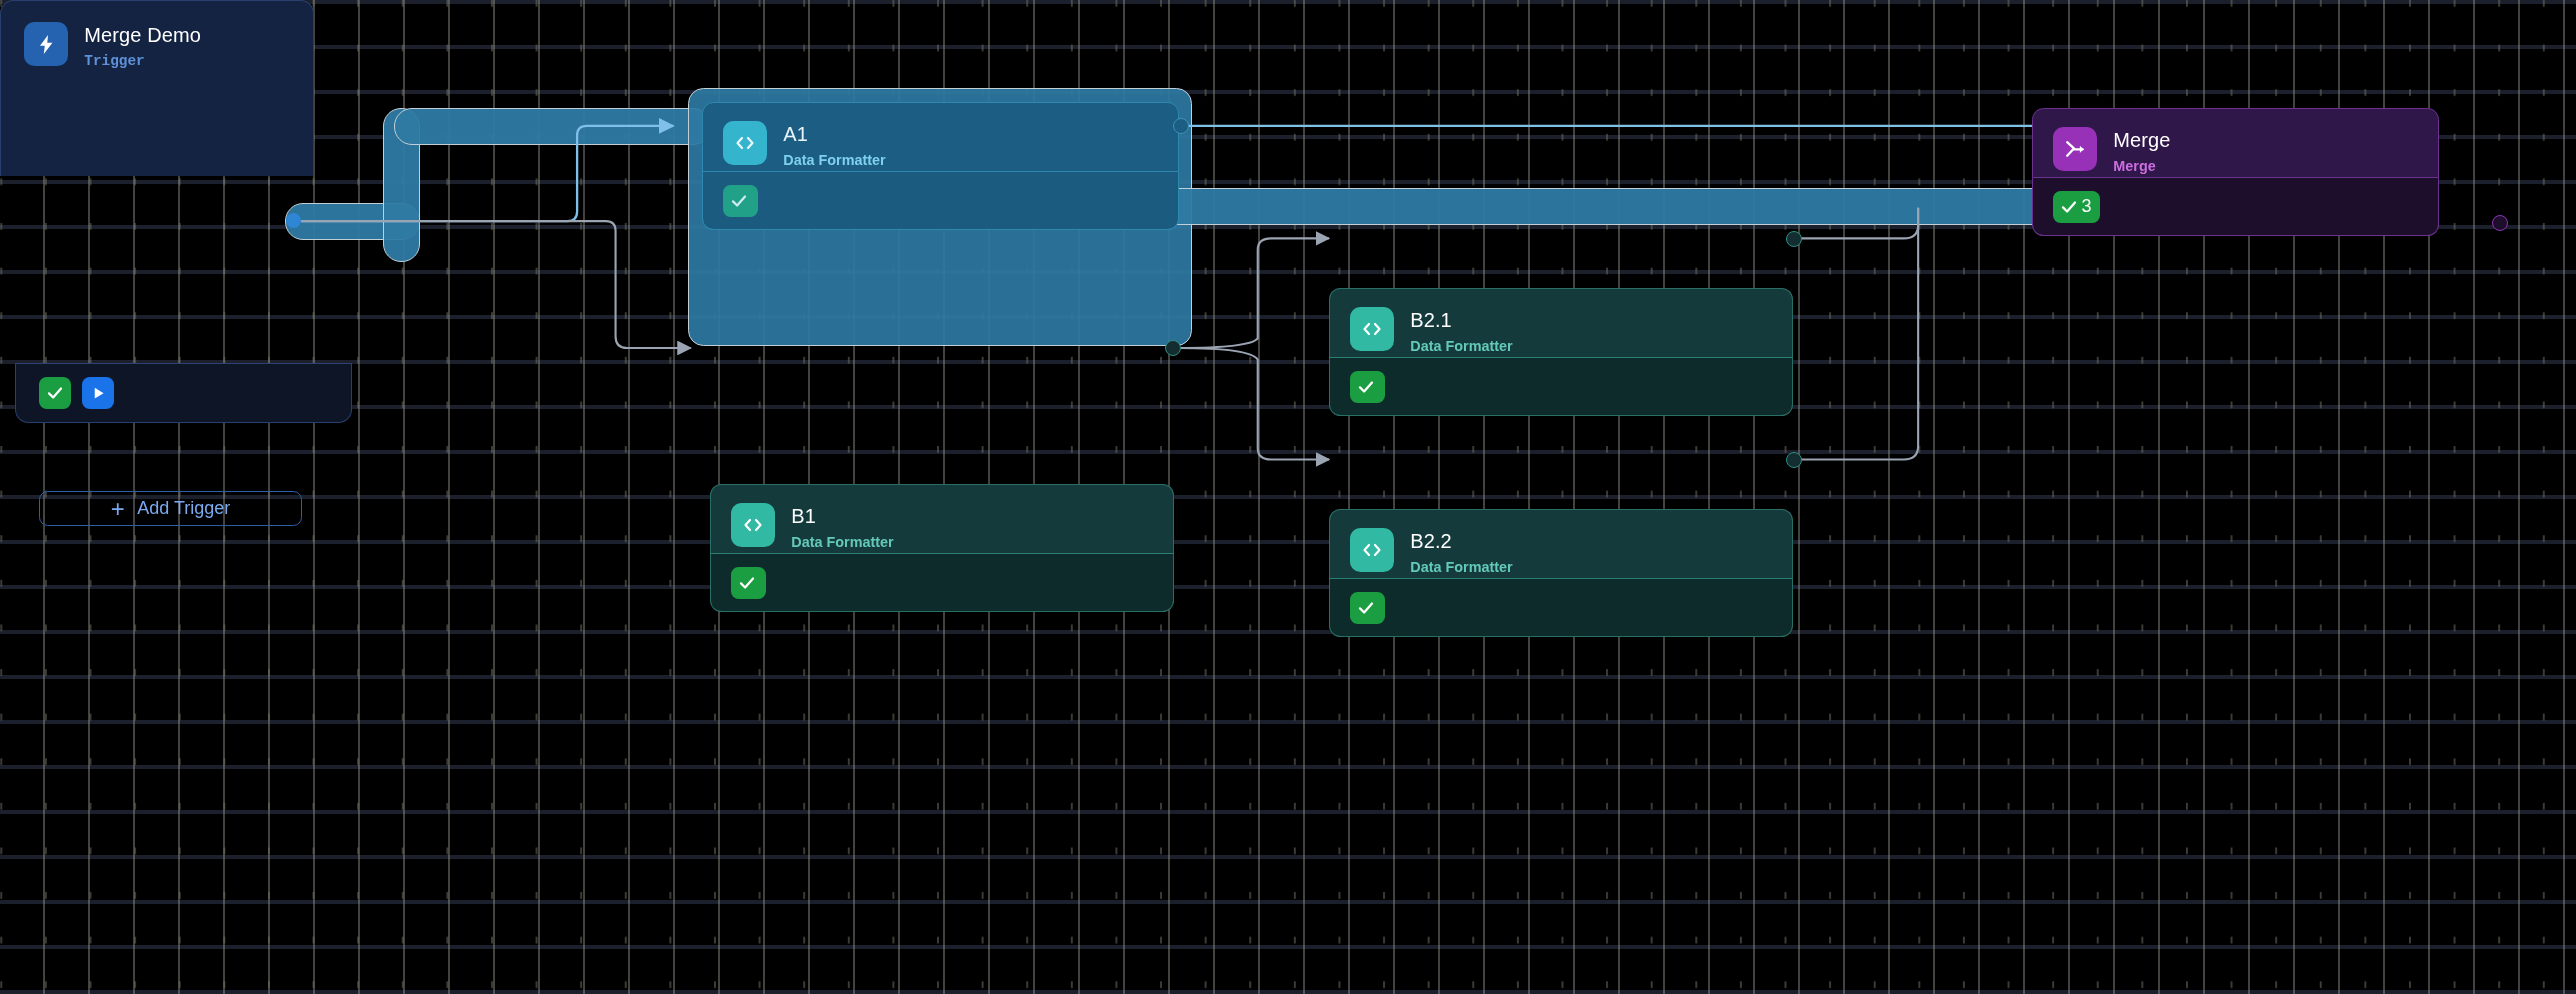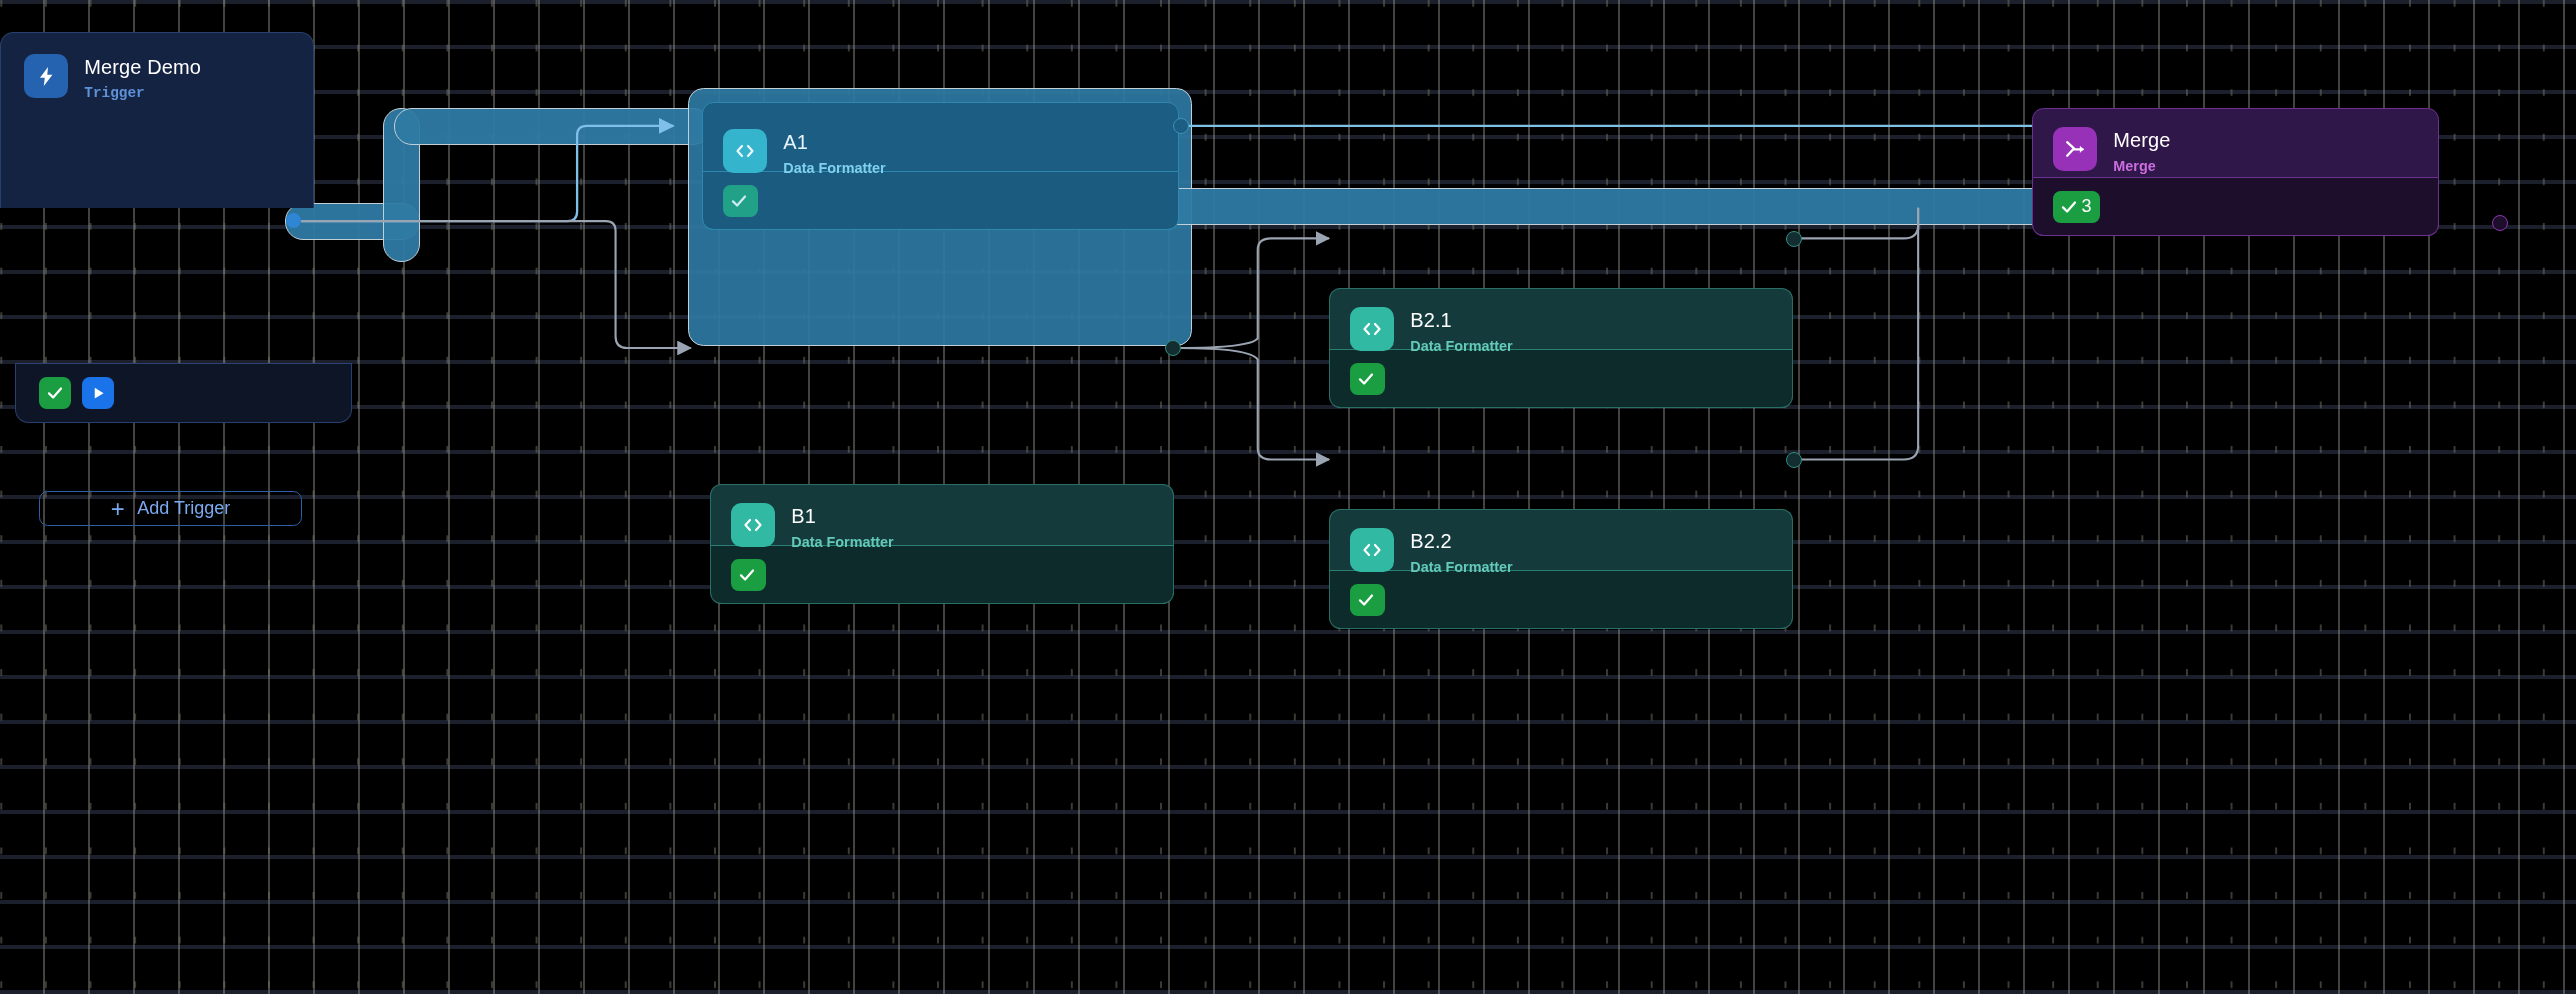--- a/index.html
+++ b/index.html
@@ -102,21 +102,20 @@
   .badge svg { display: block; }
 
   
   #trigger-node {
     left: 15.4px; top: 188px;
     width: 312px; height: 175px;
     background: #152343;
     border: 1px solid #28406d;
     border-radius: 13.5px 13.5px 0 0;
     border-bottom: none;
-    margin-top: 32px;
   }
   #trigger-head { padding: 21px 0 0 23px; }
   #trigger-panel {
     position: absolute;
     left: 38px; top: 289px;
     width: 267px; height: 108px;
     background: #0e1a33;
     border-radius: 9.6px;
     padding: 0;
   }
@@ -156,39 +155,39 @@
     gap: 10.6px;
   }
 
   
   .node-green .node-head {
     background: #153a3c;
     border: 1px solid #2a6f66;
     border-bottom: 1px solid #2a7f72;
     border-radius: 11.5px 11.5px 0 0;
     padding: 18px 0 0 20px;
-    height: 62px;
+    height: 70px;
   }
   .node-green .node-foot {
     background: #0e2b2b;
     border: 1px solid #2a6f66;
     border-top: none;
     border-radius: 0 0 11.5px 11.5px;
     height: 58px;
     padding-left: 20px;
   }
   .node-green .node-subtitle { color: #63c9b8; }
   .node-green .node-icon { background: #31b9a3; }
 
   
   .node-sel .node-head {
     background: #1b5d83;
     border: 1px solid #2f88ad;
     border-radius: 11.5px 11.5px 0 0;
-    padding: 26px 0 0 20px;
+    padding: 18px 0 0 20px;
     height: 70px;
   }
   .node-sel .node-foot {
     background: #1a5b7f;
     border: 1px solid #2f88ad;
     border-top: none;
     border-radius: 0 0 11.5px 11.5px;
     height: 58px;
     padding-left: 20px;
   }

